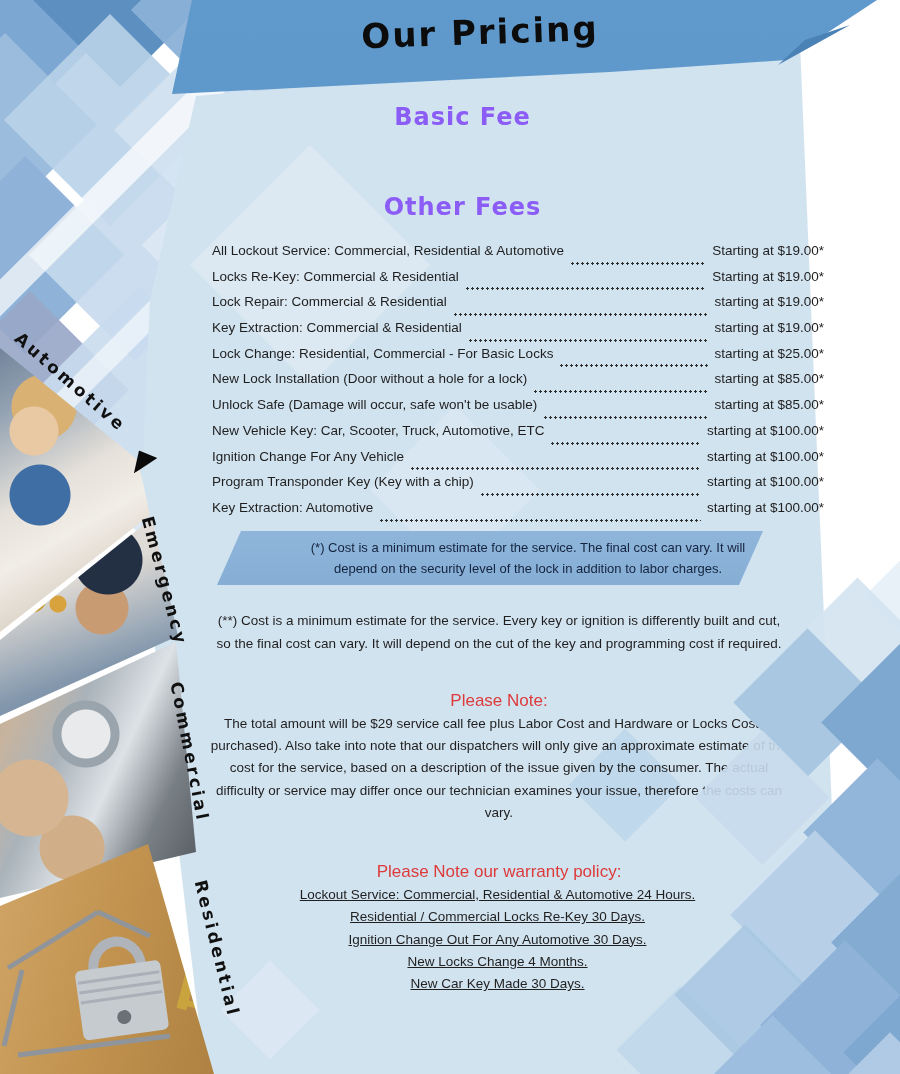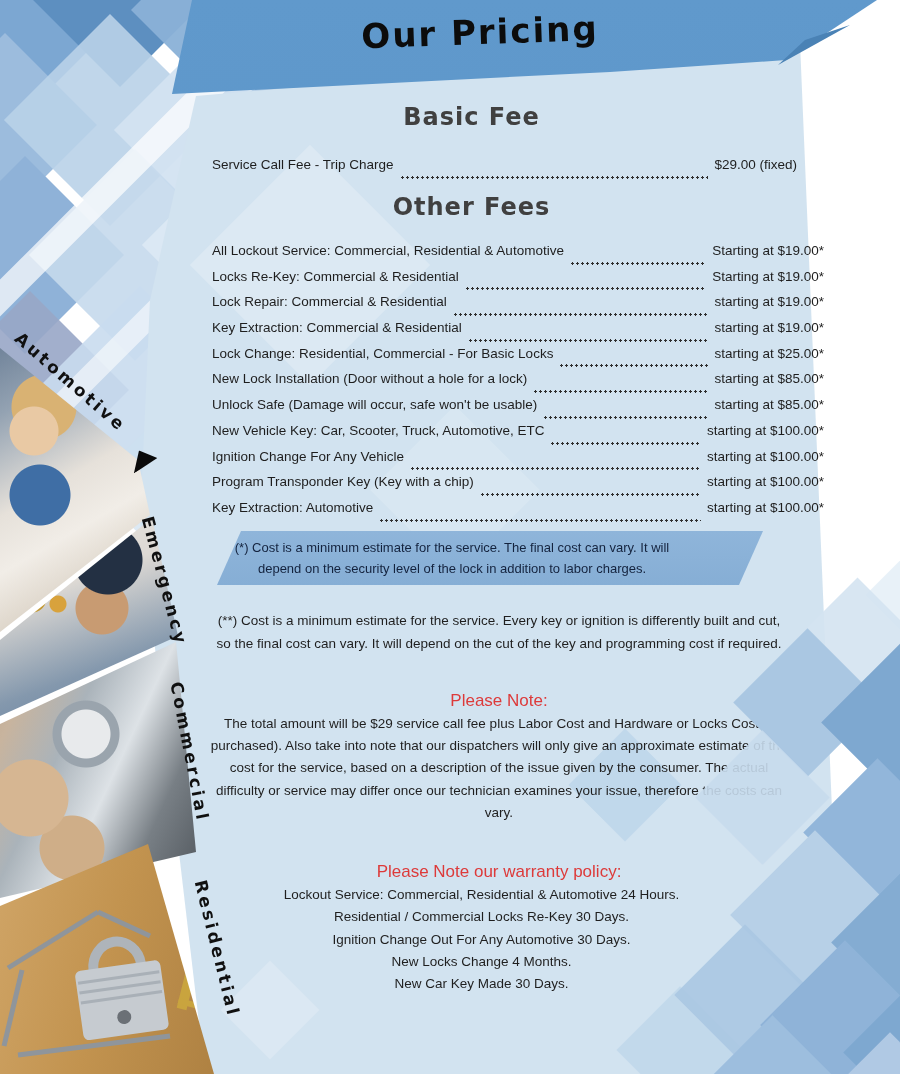--- a/index.html
+++ b/index.html
@@ -19,43 +19,43 @@
   
   .banner{position:absolute;inset:0;background:linear-gradient(180deg,#6099cc,#528ec2);
     clip-path:polygon(192px 0,877px 0,786px 60px,610px 72px,172px 94px);
     filter:drop-shadow(0 5px 4px rgba(96,118,140,.45));}
   .banner-fold{position:absolute;left:770px;top:22px;width:85px;height:45px;background:#4a82b5;
     clip-path:polygon(35px 18px,8px 43px,80px 3px);}
   .title{position:absolute;left:250px;top:12px;width:460px;text-align:center;
     font-family:"DejaVu Sans",sans-serif;font-weight:900;font-size:34px;letter-spacing:2px;
     color:#0c0c0c;transform:rotate(-2deg);}
 
-  .h2{position:absolute;left:189px;width:565px;text-align:center;
-    font-family:"DejaVu Sans",sans-serif;font-weight:900;font-size:24px;letter-spacing:1px;color:#404040;}
+  .h2{position:absolute;left:180px;width:565px;text-align:center;
+    font-family:"DejaVu Sans",sans-serif;font-weight:900;font-size:24px;letter-spacing:1px;color:#8b5cf6;}
 
   .fee-row{display:flex;align-items:baseline;height:25.7px;font-size:13.5px;color:#1e1e1e;}
   .fee-row .lbl{white-space:nowrap;}
   .fee-row .price{white-space:nowrap;}
   .dots{flex:1;height:3px;margin:0 6px 4px 6px;align-self:flex-end;
     background-image:radial-gradient(circle,#2e2e2e 1px,transparent 1.3px);
     background-size:5px 3px;background-repeat:repeat-x;background-position:left bottom;}
 
   .basic-row{position:absolute;left:212px;top:157px;width:585px;}
   .fees{position:absolute;left:212px;top:243px;width:612px;}
 
   .note-box{position:absolute;left:217px;top:531px;width:546px;height:54px;
     background:linear-gradient(180deg,#8fb5da,#86aed5);
     clip-path:polygon(24px 0,100% 0,calc(100% - 24px) 100%,0 100%);
-    display:flex;align-items:center;justify-content:flex-start;}
+    display:flex;align-items:center;justify-content:flex-end;}
   .note-box .txt{width:470px;text-align:center;font-size:13px;line-height:21px;color:#14233e;}
 
   .center-par{position:absolute;text-align:center;font-size:13.5px;color:#1f1f1f;}
   .red-h{position:absolute;width:578px;left:210px;text-align:center;font-size:17px;color:#dd3a3a;}
-  .warranty{position:absolute;left:174px;top:884px;width:615px;text-align:center;
-    font-size:13.5px;line-height:22.3px;color:#1f1f1f;}
+  .warranty{position:absolute;left:190px;top:884px;width:615px;text-align:center;
+    font-size:13.5px;line-height:22.3px;color:#1f1f1f;text-decoration:underline;}
   .warranty div{height:22.3px;}
 
   
   .photo{position:absolute;left:0;
     filter:drop-shadow(0 -5px 0 #fff) drop-shadow(4px 0 0 #fff);}
   .ph1{top:345px;width:156px;height:292px;
     clip-path:polygon(0 3px,138px 115px,150px 170px,0 287px);
     background:
       radial-gradient(circle at 34px 86px,#e9c9a4 0 24px,rgba(0,0,0,0) 25px),
       radial-gradient(circle at 44px 62px,#d9b273 0 32px,rgba(0,0,0,0) 33px),
@@ -123,25 +123,20 @@
     <div class="dm" style="left:225px;top:180px;width:170px;height:170px;background:rgba(255,255,255,.22);"></div>
     <div class="dm" style="left:395px;top:430px;width:120px;height:120px;background:rgba(255,255,255,.15);"></div>
     <div class="dm" style="left:585px;top:745px;width:80px;height:80px;background:rgba(160,195,225,.35);"></div>
     <div class="dm" style="left:235px;top:975px;width:70px;height:70px;background:rgba(255,255,255,.2);"></div>
     <div class="dm" style="left:635px;top:1005px;width:90px;height:90px;background:rgba(160,195,225,.3);"></div>
   </div>
 
   <div class="layer z4">
     <div class="h2" style="top:103px;">Basic Fee</div>
 
-    <div class="basic-row fee-row">
-      <span class="lbl">Service Call Fee - Trip Charge</span>
-      <span class="dots"></span>
-      <span class="price">$29.00 (fixed)</span>
-    </div>
 
     <div class="h2" style="top:193px;">Other Fees</div>
 
     <div class="fees">
       <div class="fee-row">
           <span class="lbl">All Lockout Service: Commercial, Residential &amp; Automotive</span>
           <span class="dots"></span>
           <span class="price">Starting at $19.00*</span>
         </div>
       <div class="fee-row">

